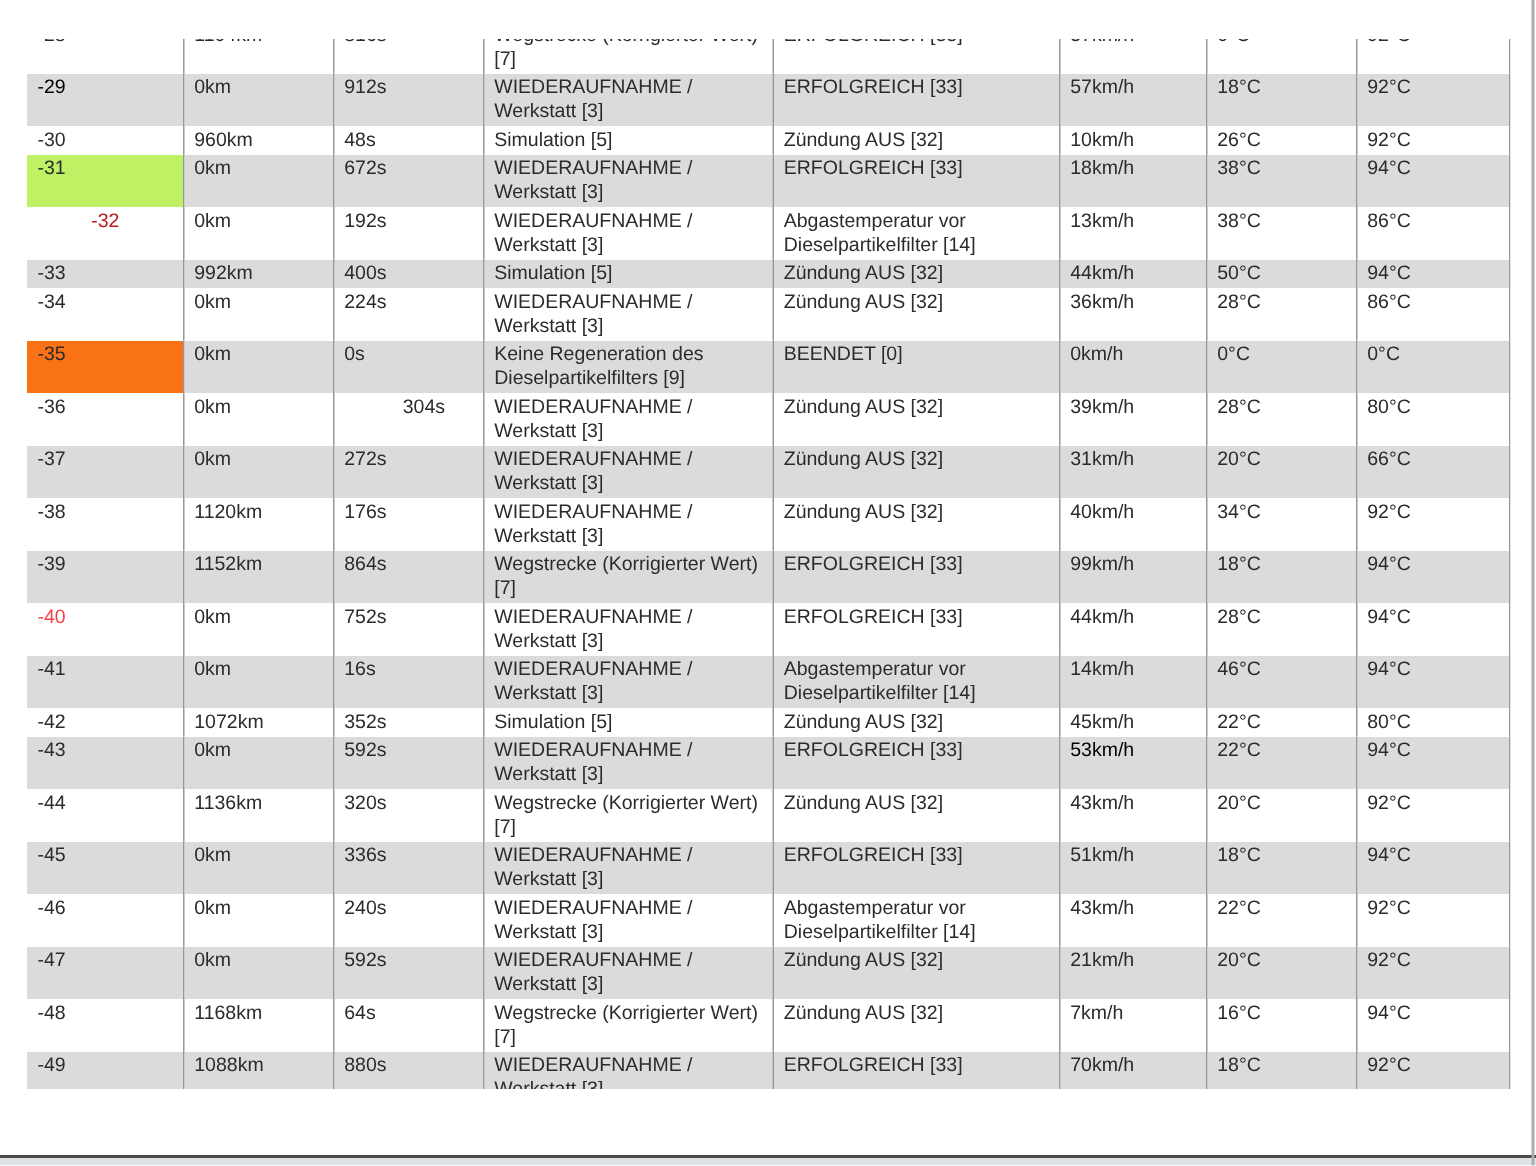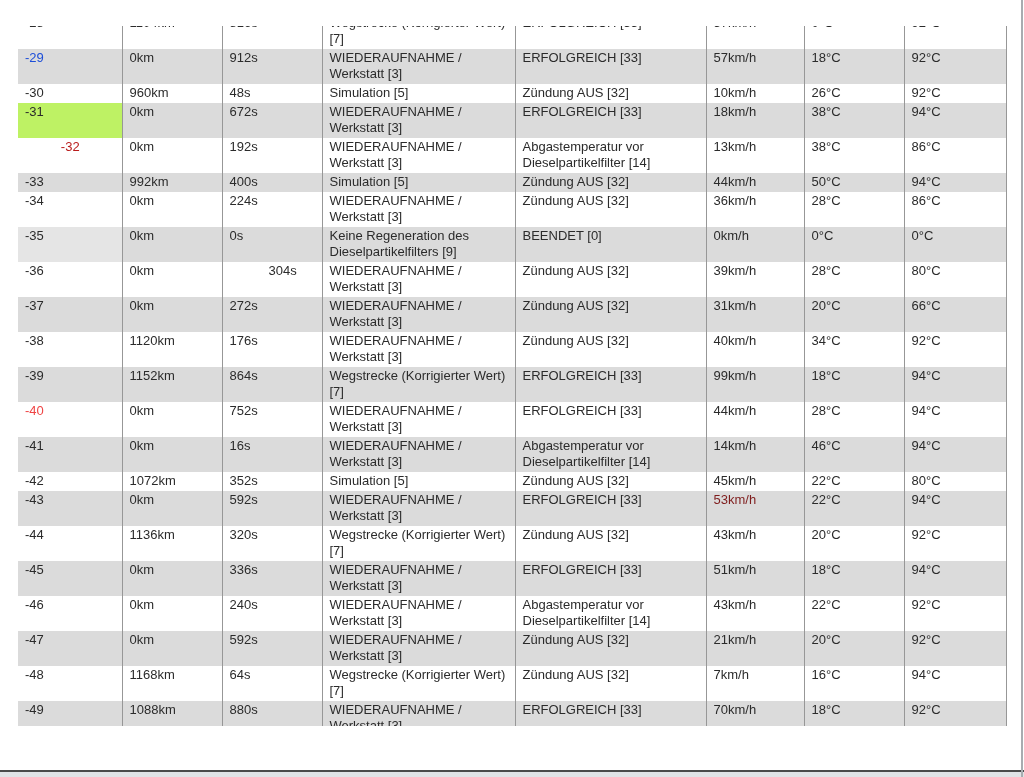--- a/index.html
+++ b/index.html
@@ -78,21 +78,21 @@
             <td style="border-right-color: rgb(151, 151, 151); color: rgb(43, 43, 43);">-28</td>
             <td style="border-right-color: rgb(151, 151, 151); color: rgb(43, 43, 43);">1104km</td>
             <td style="border-right-color: rgb(151, 151, 151); color: rgb(43, 43, 43);">816s</td>
             <td style="border-right-color: rgb(151, 151, 151); color: rgb(43, 43, 43);">Wegstrecke (Korrigierter Wert) [7]</td>
             <td style="border-right-color: rgb(151, 151, 151); color: rgb(43, 43, 43);">ERFOLGREICH [33]</td>
             <td style="border-right-color: rgb(151, 151, 151); color: rgb(43, 43, 43);">57km/h</td>
             <td style="border-right-color: rgb(151, 151, 151); color: rgb(43, 43, 43);">0°C</td>
             <td style="border-right-color: rgb(151, 151, 151); color: rgb(43, 43, 43);">92°C</td>
           </tr>
           <tr class="shaded">
-            <td style="background: rgb(219, 219, 219); border-right-color: rgb(151, 151, 151); color: #1d4ed8;">-29</td>
+            <td style="background: rgb(219, 219, 219); border-right-color: rgb(151, 151, 151); color: #000000;">-29</td>
             <td style="background: rgb(219, 219, 219); border-right-color: rgb(151, 151, 151); color: rgb(43, 43, 43);">0km</td>
             <td style="background: rgb(219, 219, 219); border-right-color: rgb(151, 151, 151); color: rgb(43, 43, 43);">912s</td>
             <td style="background: rgb(219, 219, 219); border-right-color: rgb(151, 151, 151); color: rgb(43, 43, 43);">WIEDERAUFNAHME / Werkstatt [3]</td>
             <td style="background: rgb(219, 219, 219); border-right-color: rgb(151, 151, 151); color: rgb(43, 43, 43);">ERFOLGREICH [33]</td>
             <td style="background: rgb(219, 219, 219); border-right-color: rgb(151, 151, 151); color: rgb(43, 43, 43);">57km/h</td>
             <td style="background: rgb(219, 219, 219); border-right-color: rgb(151, 151, 151); color: rgb(43, 43, 43);">18°C</td>
             <td style="background: rgb(219, 219, 219); border-right-color: rgb(151, 151, 151); color: rgb(43, 43, 43);">92°C</td>
           </tr>
           <tr>
             <td style="border-right-color: rgb(151, 151, 151); color: rgb(43, 43, 43);">-30</td>
@@ -138,21 +138,21 @@
             <td style="border-right-color: rgb(151, 151, 151); color: rgb(43, 43, 43);">-34</td>
             <td style="border-right-color: rgb(151, 151, 151); color: rgb(43, 43, 43);">0km</td>
             <td style="border-right-color: rgb(151, 151, 151); color: rgb(43, 43, 43);">224s</td>
             <td style="border-right-color: rgb(151, 151, 151); color: rgb(43, 43, 43);">WIEDERAUFNAHME / Werkstatt [3]</td>
             <td style="border-right-color: rgb(151, 151, 151); color: rgb(43, 43, 43);">Zündung AUS [32]</td>
             <td style="border-right-color: rgb(151, 151, 151); color: rgb(43, 43, 43);">36km/h</td>
             <td style="border-right-color: rgb(151, 151, 151); color: rgb(43, 43, 43);">28°C</td>
             <td style="border-right-color: rgb(151, 151, 151); color: rgb(43, 43, 43);">86°C</td>
           </tr>
           <tr class="shaded">
-            <td style="background: #e5e5e5; border-right-color: rgb(151, 151, 151); color: rgb(43, 43, 43); margin-left: 28px;">-35</td>
+            <td style="background: #f97316; border-right-color: rgb(151, 151, 151); color: rgb(43, 43, 43); margin-left: 28px;">-35</td>
             <td style="background: rgb(219, 219, 219); border-right-color: rgb(151, 151, 151); color: rgb(43, 43, 43);">0km</td>
             <td style="background: rgb(219, 219, 219); border-right-color: rgb(151, 151, 151); color: rgb(43, 43, 43);">0s</td>
             <td style="background: rgb(219, 219, 219); border-right-color: rgb(151, 151, 151); color: rgb(43, 43, 43);">Keine Regeneration des Dieselpartikelfilters [9]</td>
             <td style="background: rgb(219, 219, 219); border-right-color: rgb(151, 151, 151); color: rgb(43, 43, 43);">BEENDET [0]</td>
             <td style="background: rgb(219, 219, 219); border-right-color: rgb(151, 151, 151); color: rgb(43, 43, 43);">0km/h</td>
             <td style="background: rgb(219, 219, 219); border-right-color: rgb(151, 151, 151); color: rgb(43, 43, 43);">0°C</td>
             <td style="background: rgb(219, 219, 219); border-right-color: rgb(151, 151, 151); color: rgb(43, 43, 43);">0°C</td>
           </tr>
           <tr>
             <td style="border-right-color: rgb(151, 151, 151); color: rgb(43, 43, 43);">-36</td>
@@ -223,21 +223,21 @@
             <td style="border-right-color: rgb(151, 151, 151); color: rgb(43, 43, 43);">45km/h</td>
             <td style="border-right-color: rgb(151, 151, 151); color: rgb(43, 43, 43);">22°C</td>
             <td style="border-right-color: rgb(151, 151, 151); color: rgb(43, 43, 43);">80°C</td>
           </tr>
           <tr class="shaded">
             <td style="background: rgb(219, 219, 219); border-right-color: rgb(151, 151, 151); color: rgb(43, 43, 43);">-43</td>
             <td style="background: rgb(219, 219, 219); border-right-color: rgb(151, 151, 151); color: rgb(43, 43, 43);">0km</td>
             <td style="background: rgb(219, 219, 219); border-right-color: rgb(151, 151, 151); color: rgb(43, 43, 43);">592s</td>
             <td style="background: rgb(219, 219, 219); border-right-color: rgb(151, 151, 151); color: rgb(43, 43, 43);">WIEDERAUFNAHME / Werkstatt [3]</td>
             <td style="background: rgb(219, 219, 219); border-right-color: rgb(151, 151, 151); color: rgb(43, 43, 43);">ERFOLGREICH [33]</td>
-            <td style="background: rgb(219, 219, 219); border-right-color: rgb(151, 151, 151); color: #7f1d1d;">53km/h</td>
+            <td style="background: rgb(219, 219, 219); border-right-color: rgb(151, 151, 151); color: #000000;">53km/h</td>
             <td style="background: rgb(219, 219, 219); border-right-color: rgb(151, 151, 151); color: rgb(43, 43, 43);">22°C</td>
             <td style="background: rgb(219, 219, 219); border-right-color: rgb(151, 151, 151); color: rgb(43, 43, 43);">94°C</td>
           </tr>
           <tr>
             <td style="border-right-color: rgb(151, 151, 151); color: rgb(43, 43, 43);">-44</td>
             <td style="border-right-color: rgb(151, 151, 151); color: rgb(43, 43, 43);">1136km</td>
             <td style="border-right-color: rgb(151, 151, 151); color: rgb(43, 43, 43);">320s</td>
             <td style="border-right-color: rgb(151, 151, 151); color: rgb(43, 43, 43);">Wegstrecke (Korrigierter Wert) [7]</td>
             <td style="border-right-color: rgb(151, 151, 151); color: rgb(43, 43, 43);">Zündung AUS [32]</td>
             <td style="border-right-color: rgb(151, 151, 151); color: rgb(43, 43, 43);">43km/h</td>

